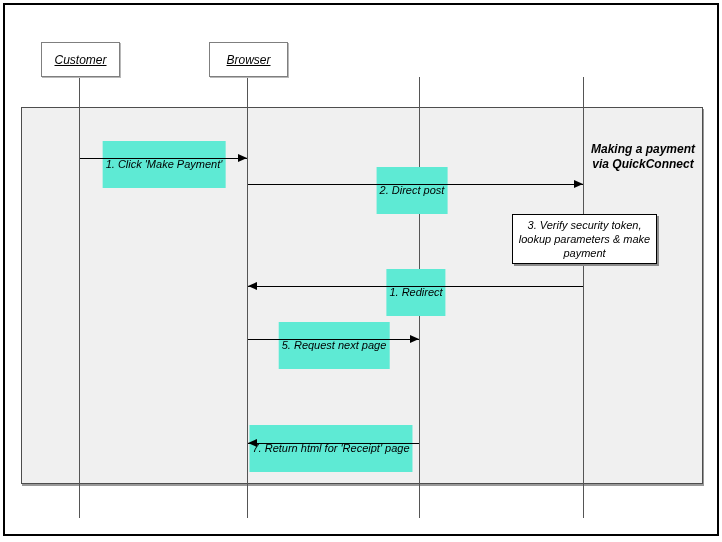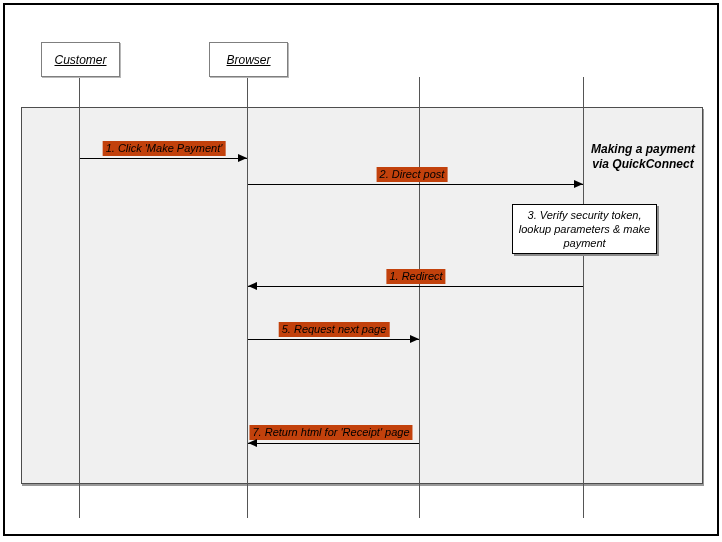--- a/index.html
+++ b/index.html
@@ -71,24 +71,24 @@
   }
   .ah-left {
     left: 0;
     border-top: 4px solid transparent;
     border-bottom: 4px solid transparent;
     border-right: 9px solid #000000;
   }
   .msg-label {
     position: absolute;
     transform: translateX(-50%);
-    background: #c2410c;
+    background: #5eead4;
     font-size: 11px;
     line-height: 13px;
-    padding: 1px 3px;
+    padding: 17px 3px;
     white-space: nowrap;
   }
   .note {
     position: absolute;
     background: #ffffff;
     border: 1px solid #000000;
     box-shadow: 2px 2px 0 #8c8c8c;
     font-size: 11px;
     line-height: 14px;
     text-align: center;
@@ -127,21 +127,21 @@
   <div class="msg-label" style="left:164px;top:141px">1. Click 'Make Payment'</div>
   <div class="msg-line" style="left:80px;top:158px;width:167px">
     <span class="ah ah-right"></span>
   </div>
 
   <div class="msg-label" style="left:412px;top:167px">2. Direct post</div>
   <div class="msg-line" style="left:248px;top:184px;width:335px">
     <span class="ah ah-right"></span>
   </div>
 
-  <div class="note" style="left:512px;top:204px;width:143px;height:48px">
+  <div class="note" style="left:512px;top:214px;width:143px;height:48px">
     <span class="note-text">3. Verify security token, lookup parameters &amp; make payment</span>
   </div>
 
   <div class="msg-label" style="left:416px;top:269px">1. Redirect</div>
   <div class="msg-line" style="left:248px;top:286px;width:335px">
     <span class="ah ah-left"></span>
   </div>
 
   <div class="msg-label" style="left:334px;top:322px">5. Request next page</div>
   <div class="msg-line" style="left:248px;top:339px;width:171px">

